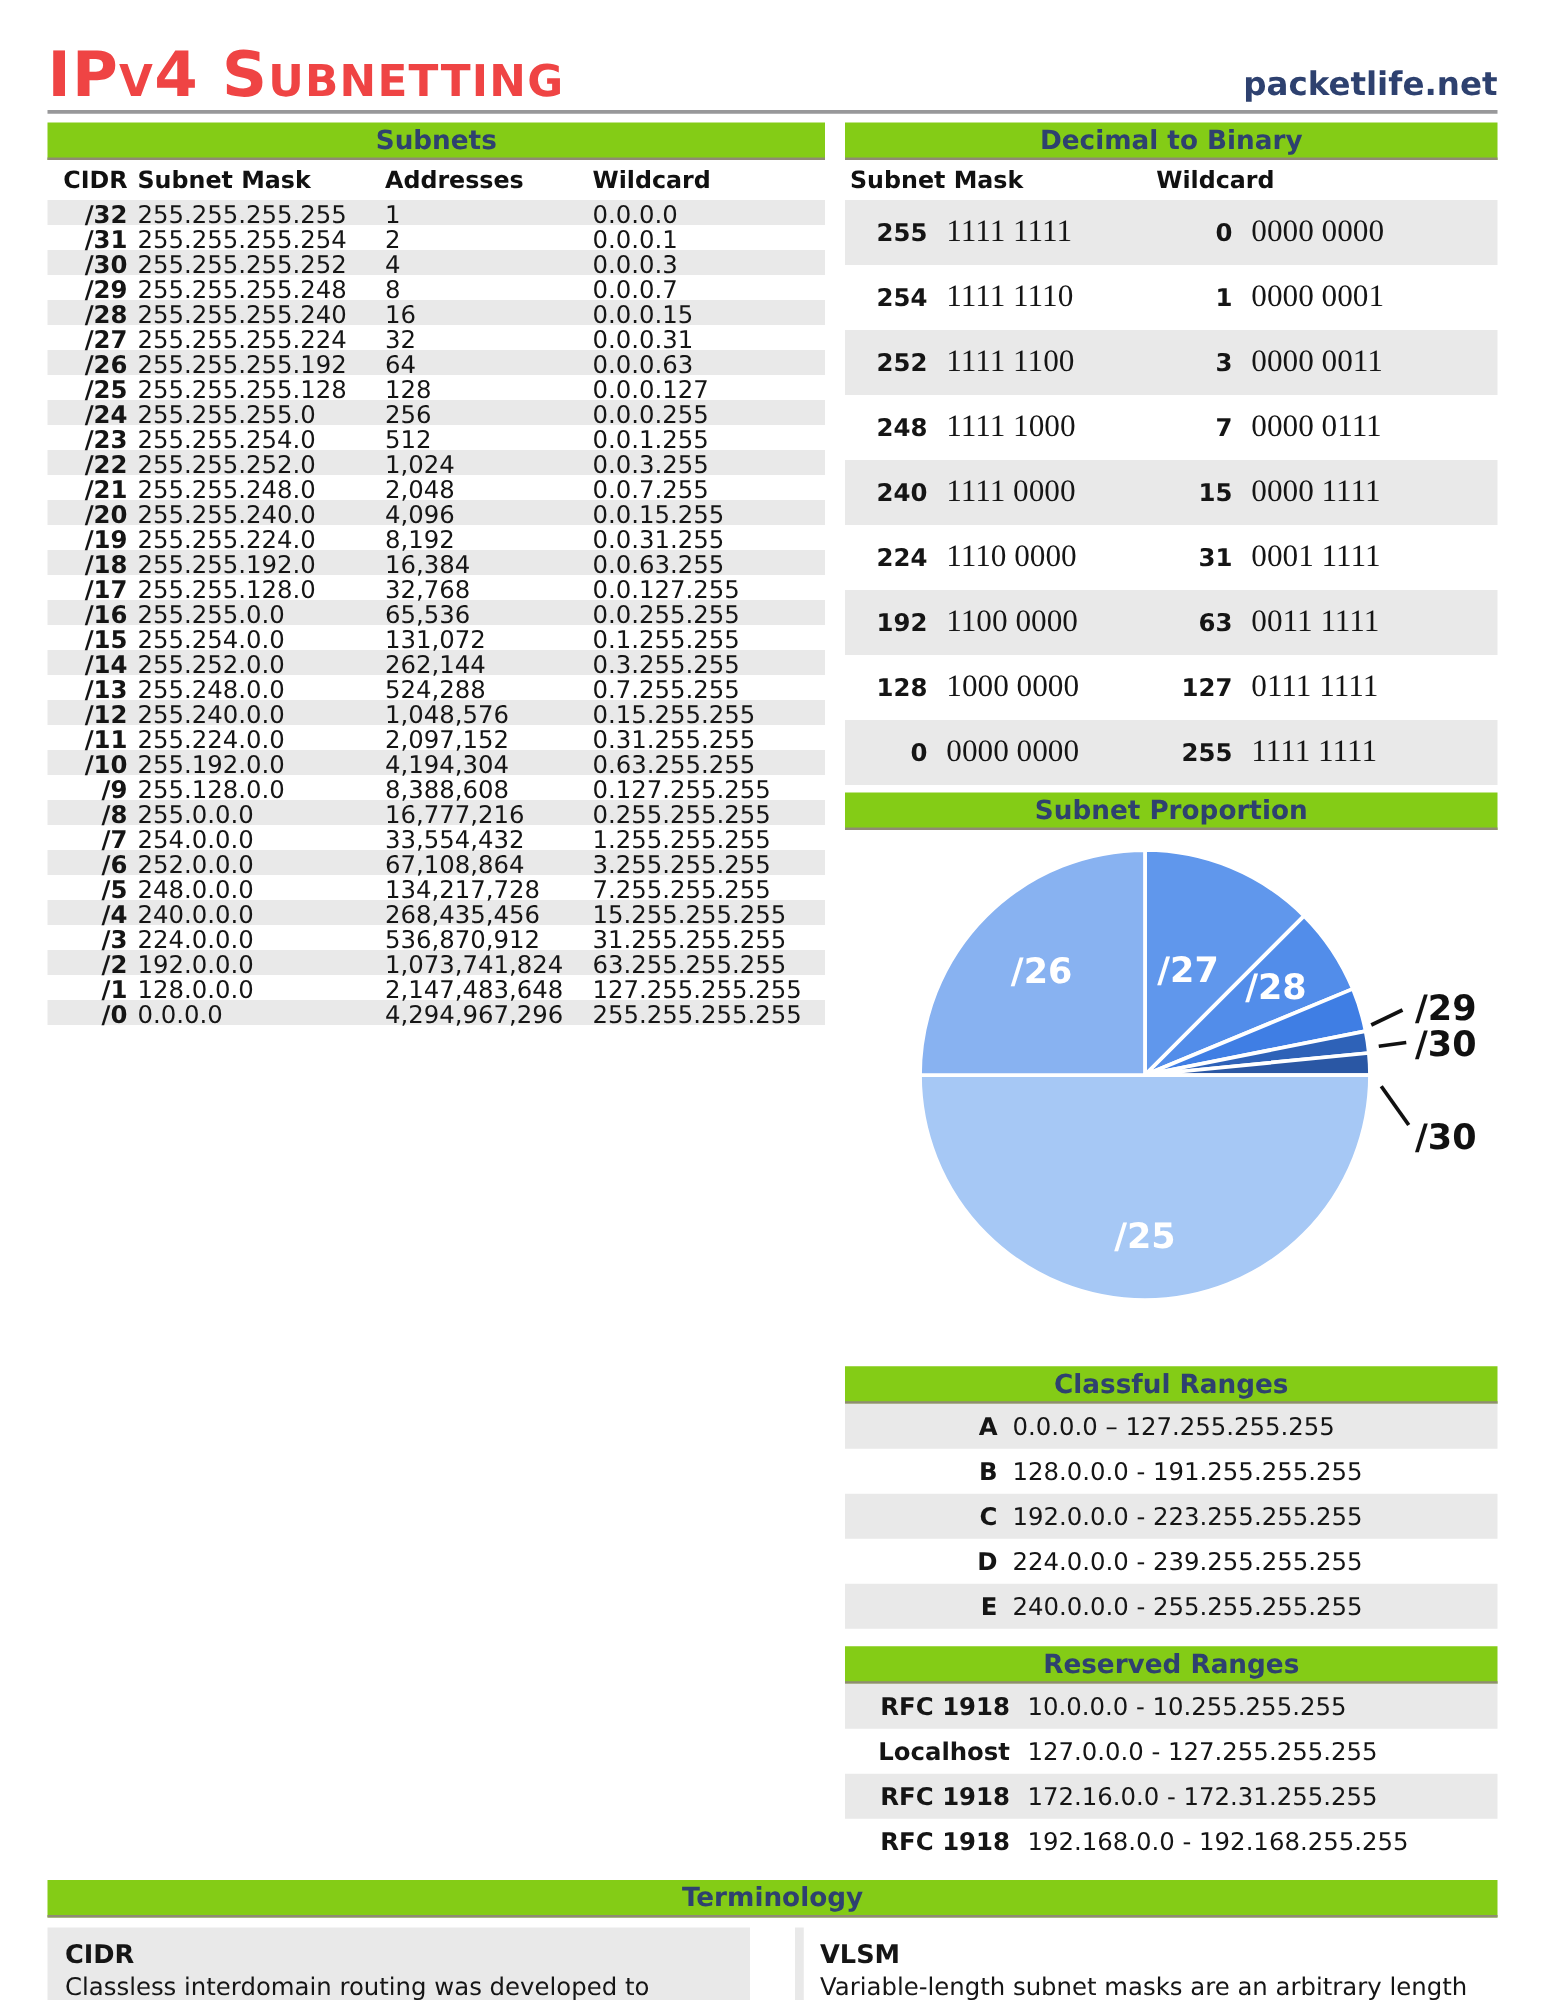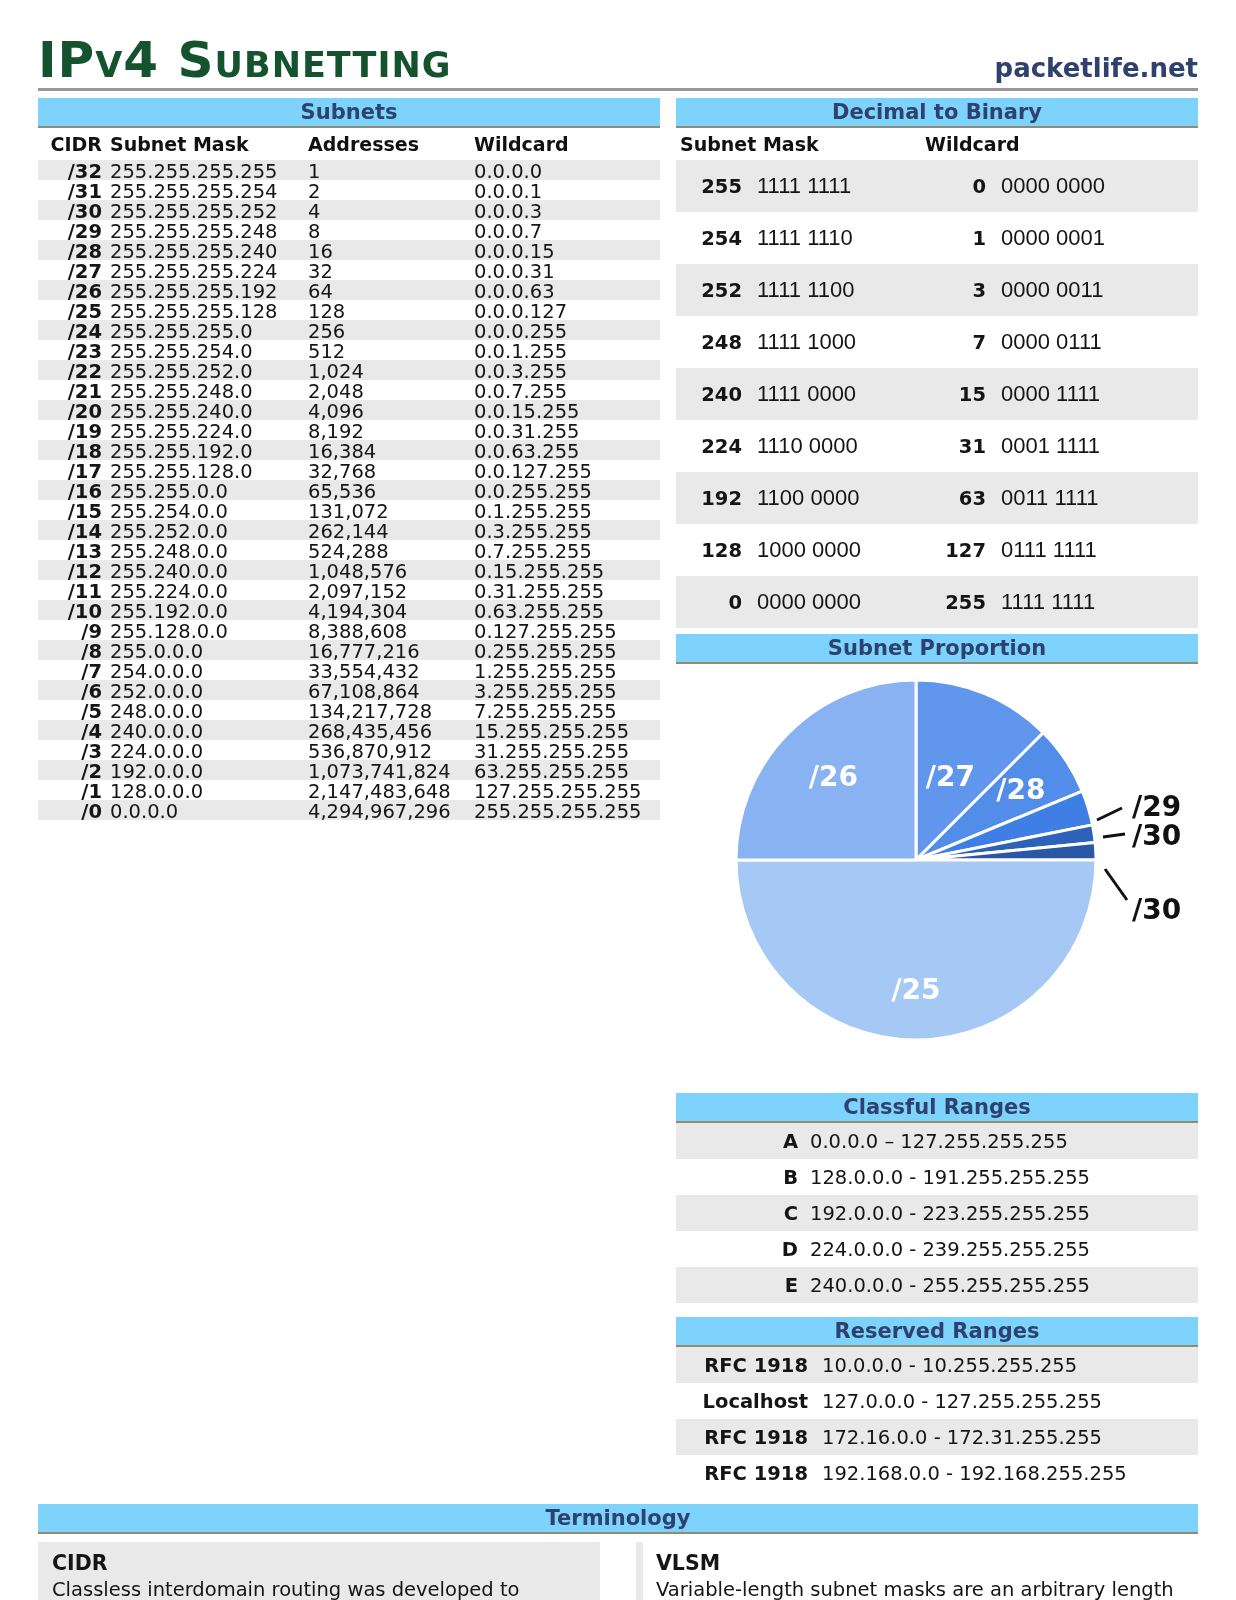--- a/index.html
+++ b/index.html
@@ -1,46 +1,46 @@
 <!DOCTYPE html>
 <html><head>
 <meta charset="utf-8">
 <style>
   html,body{margin:0;padding:0;background:#fff;}
   body{font-family:"DejaVu Sans","Liberation Sans",sans-serif;color:#151515;}
   .page{width:1236px;height:1600px;box-sizing:border-box;padding:24px 38px 0 38px;background:#fff;overflow:hidden;}
 
   
   .hdr{display:flex;justify-content:space-between;align-items:flex-end;height:64px;}
-  .hdr h1{margin:0;font-size:50px;line-height:56px;font-weight:bold;font-variant:small-caps;letter-spacing:1px;color:#14532d;}
+  .hdr h1{margin:0;font-size:50px;line-height:56px;font-weight:bold;font-variant:small-caps;letter-spacing:1px;color:#ef4444;}
   .site{font-size:26px;font-weight:bold;color:#2e416f;padding-bottom:5px;}
   .rule{border-top:3px solid #98989a;}
 
   .content{display:flex;gap:16px;margin-top:7px;align-items:flex-start;}
   .col-left{width:622px;flex:none;}
   .col-right{flex:1;min-width:0;}
 
-  .bar{height:28px;line-height:28px;background:#7dd3fc;border-bottom:2px solid #8f8b74;
+  .bar{height:28px;line-height:28px;background:#84cc16;border-bottom:2px solid #8f8b74;
        text-align:center;font-weight:bold;font-size:21px;color:#2e416f;}
 
   .thead{height:32px;display:grid;align-items:center;font-weight:bold;font-size:19px;color:#111;}
 
   
   .sgrid{grid-template-columns:64px 198px 166px 1fr;}
   .srow{display:grid;grid-template-columns:64px 198px 166px 1fr;height:20px;align-items:center;font-size:19.5px;}
   .rows-subnets > .srow:nth-child(odd){background:#e9e9e9;}
   .c-cidr{text-align:right;font-weight:bold;}
   .c-mask{padding-left:8px;}
 
   
   .dhead{grid-template-columns:245px 1fr;padding-left:4px;}
   .drow{display:grid;grid-template-columns:66px 186px 58px 1fr;height:52px;align-items:center;font-size:19.5px;}
   .rows-d2b > .drow:nth-child(odd){background:#e9e9e9;}
   .d-dec{text-align:right;font-weight:bold;}
-  .d-bin{padding-left:15px;font-family:Liberation Sans, sans-serif;font-size:22px;}
+  .d-bin{padding-left:15px;font-family:Liberation Serif, serif;font-size:25px;}
 
   
   .pie-sec{margin-top:6px;}
   #pie-svg{display:block;}
   .pie-lbl-in{fill:#ffffff;font-weight:bold;font-size:28px;font-family:"DejaVu Sans",sans-serif;}
   .pie-lbl-out{fill:#111111;font-weight:bold;font-size:28px;font-family:"DejaVu Sans",sans-serif;}
 
   
   .classful-sec{margin-top:15px;}
   .crow{display:grid;grid-template-columns:122px 1fr;height:36px;align-items:center;font-size:19.5px;}

